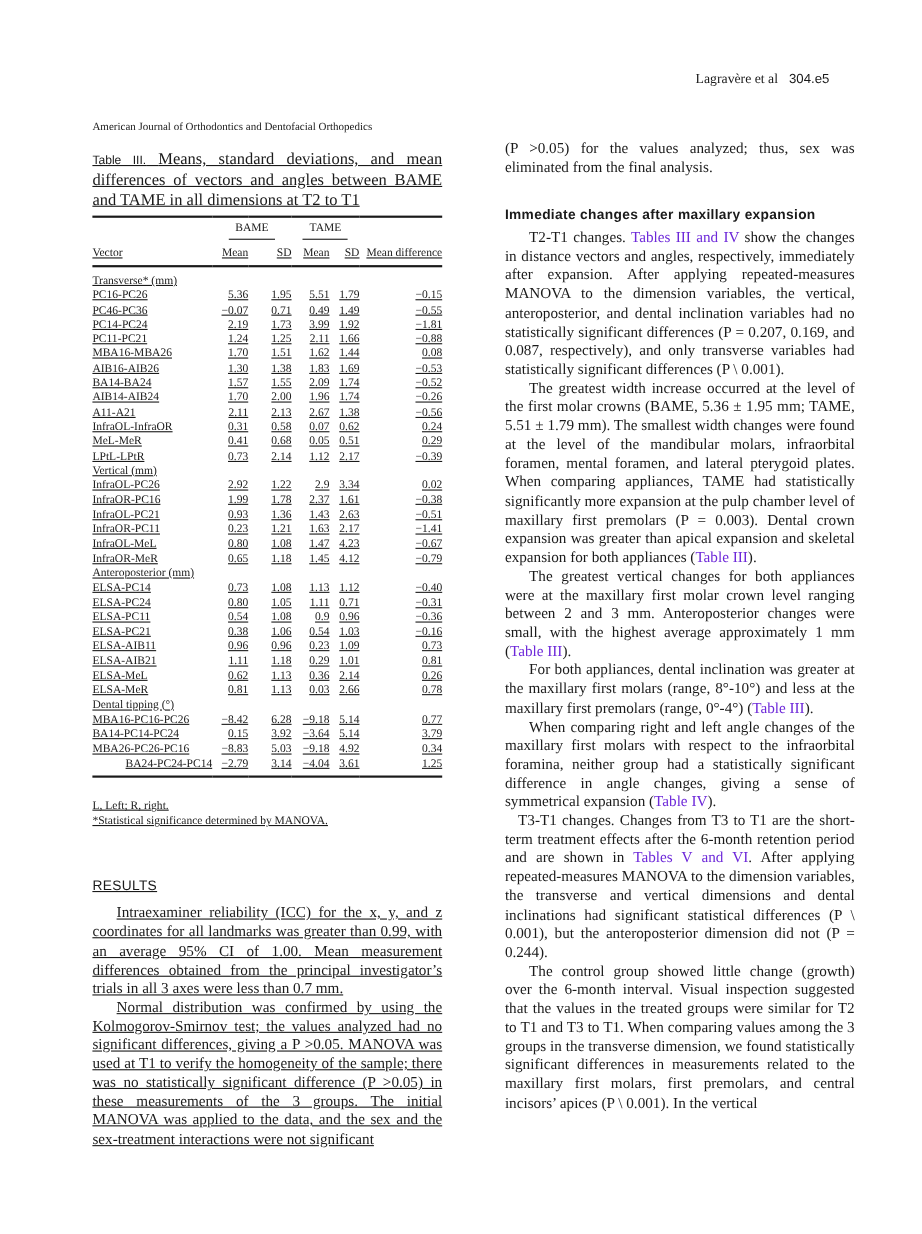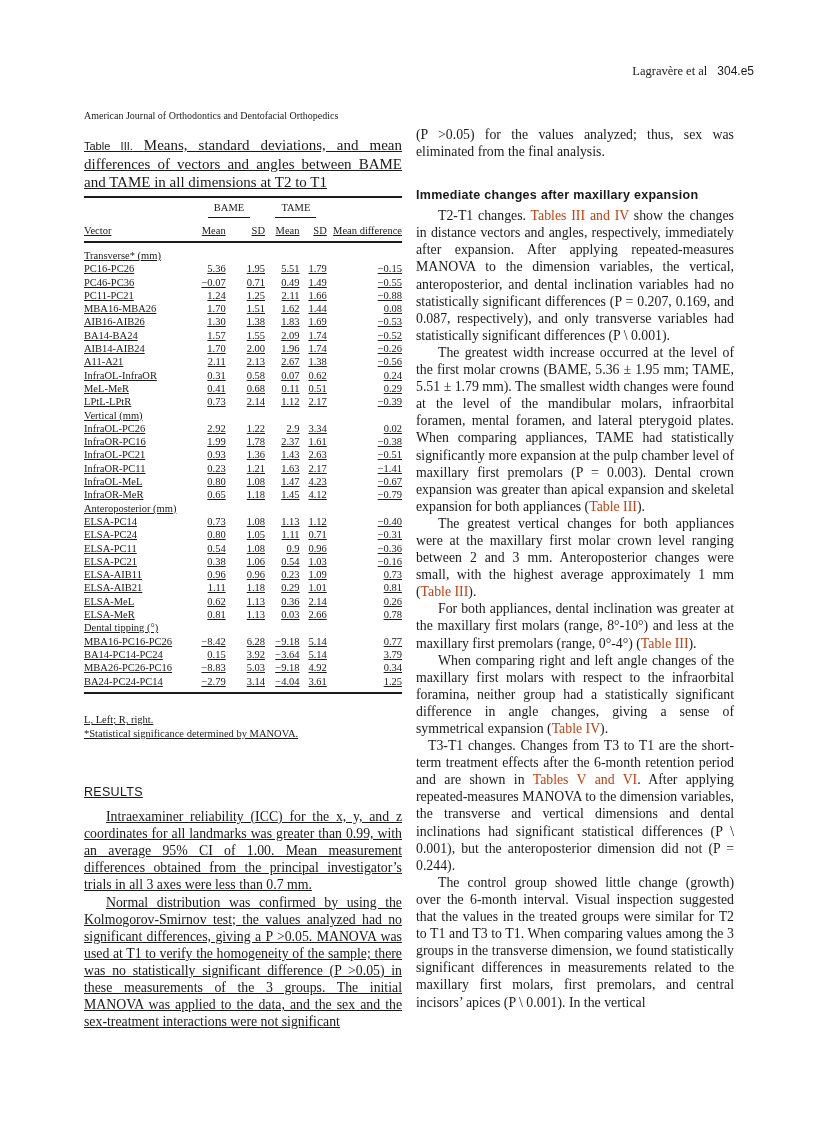--- a/index.html
+++ b/index.html
@@ -3,44 +3,44 @@
 <meta charset="utf-8">
 <style>
   html, body { margin: 0; padding: 0; background: #ffffff; }
   body { width: 838px; height: 1122px; position: relative; overflow: hidden;
          font-family: "Liberation Serif", serif; color: #1a1a1a; }
   .hdr-left { position: absolute; left: 84px; top: 64px; font-size: 10px; line-height: 15px; margin-top: 44px; }
   .hdr-right { position: absolute; right: 84px; top: 64px; font-size: 12.5px; }
   .hdr-right .pg { margin-left: 10px; font-family: "Liberation Sans", sans-serif; font-size: 12px; }
 
   .col-left { position: absolute; left: 84px; top: 136px; width: 318px; text-decoration: underline; }
-  .col-right { position: absolute; left: 416px; top: 126px; width: 318px; }
+  .col-right { position: absolute; left: 459px; top: 126px; width: 318px; }
 
   .tbl-caption { font-size: 15px; line-height: 18px; text-align: justify; margin-bottom: 5px; }
   .tbl-caption .lbl { font-family: "Liberation Sans", sans-serif; font-size: 11px; }
 
   table.data { width: 318px; border-collapse: collapse; font-size: 10.5px; }
   table.data thead tr.top th { border-top: 2px solid #1a1a1a; padding-top: 4px; }
   table.data th { font-weight: normal; font-size: 10.5px; }
   .grp-head span { display: inline-block; border-bottom: 1.5px solid #1a1a1a; padding: 0 6px 4px 6px; }
   table.data thead tr.sub th { border-bottom: 2px solid #1a1a1a; padding: 6px 0 5px 0; }
   table.data td { padding: 0; height: 13.3px; line-height: 13.3px; white-space: nowrap; }
   td.sec { padding-left: 0; }
   td.vec { padding-left: 12px; }
   td.num { text-align: right; }
   tr.first td { padding-top: 6px; }
-  table.data tbody tr:last-child td { padding-bottom: 4px; }
+  table.data tbody tr:last-child td { padding-bottom: 4px; text-align: right; }
   table.data tfoot td { border-top: 2px solid #1a1a1a; }
   .notes { font-size: 10.5px; line-height: 14px; margin-top: 6px; }
 
   .section-head { font-family: "Liberation Sans", sans-serif; font-size: 12.5px; letter-spacing: 0.3px; }
   p { margin: 0; font-size: 13.8px; line-height: 17.1px; text-align: justify; }
   p.ind { text-indent: 22px; }
   .runin { }
-  a.ref { color: #c2410c; text-decoration: none; }
+  a.ref { color: #6d28d9; text-decoration: none; }
 </style>
 </head>
 <body>
 
 <div class="hdr-left">
   <div>American Journal of Orthodontics and Dentofacial Orthopedics</div>
 </div>
 <div class="hdr-right">
   <span>Lagravère et al</span><span class="pg">304.e5</span>
 </div>
@@ -90,20 +90,28 @@
         </tr>
         <tr>
           <td class="vec">PC46-PC36</td>
           <td class="num">−0.07</td>
           <td class="num" style="padding-left: 4px;">0.71</td>
           <td class="num">0.49</td>
           <td class="num" style="padding-left: 4px;">1.49</td>
           <td class="num">−0.55</td>
         </tr>
         <tr>
+          <td class="vec">PC14-PC24</td>
+          <td class="num">2.19</td>
+          <td class="num" style="padding-left: 4px;">1.73</td>
+          <td class="num">3.99</td>
+          <td class="num" style="padding-left: 4px;">1.92</td>
+          <td class="num">−1.81</td>
+        </tr>
+        <tr>
           <td class="vec">PC11-PC21</td>
           <td class="num">1.24</td>
           <td class="num" style="padding-left: 4px;">1.25</td>
           <td class="num">2.11</td>
           <td class="num" style="padding-left: 4px;">1.66</td>
           <td class="num">−0.88</td>
         </tr>
         <tr>
           <td class="vec">MBA16-MBA26</td>
           <td class="num">1.70</td>
@@ -149,21 +157,21 @@
           <td class="num">0.31</td>
           <td class="num" style="padding-left: 4px;">0.58</td>
           <td class="num">0.07</td>
           <td class="num" style="padding-left: 4px;">0.62</td>
           <td class="num">0.24</td>
         </tr>
         <tr>
           <td class="vec">MeL-MeR</td>
           <td class="num">0.41</td>
           <td class="num" style="padding-left: 4px;">0.68</td>
-          <td class="num">0.11</td>
+          <td class="num">0.05</td>
           <td class="num" style="padding-left: 4px;">0.51</td>
           <td class="num">0.29</td>
         </tr>
         <tr>
           <td class="vec">LPtL-LPtR</td>
           <td class="num">0.73</td>
           <td class="num" style="padding-left: 4px;">2.14</td>
           <td class="num">1.12</td>
           <td class="num" style="padding-left: 4px;">2.17</td>
           <td class="num">−0.39</td>

